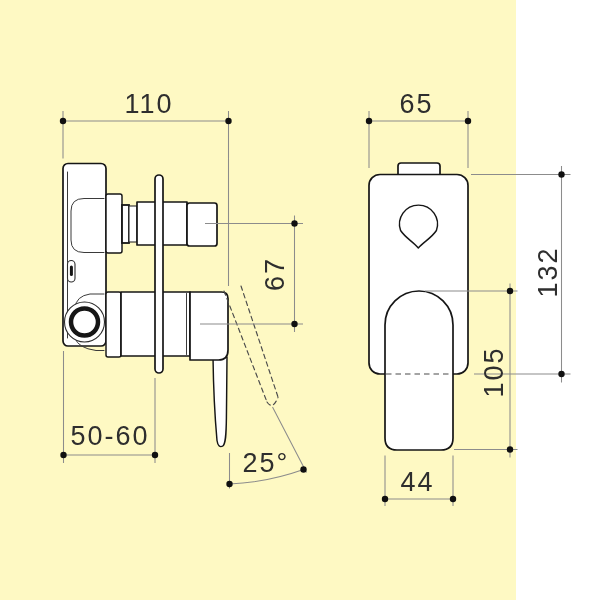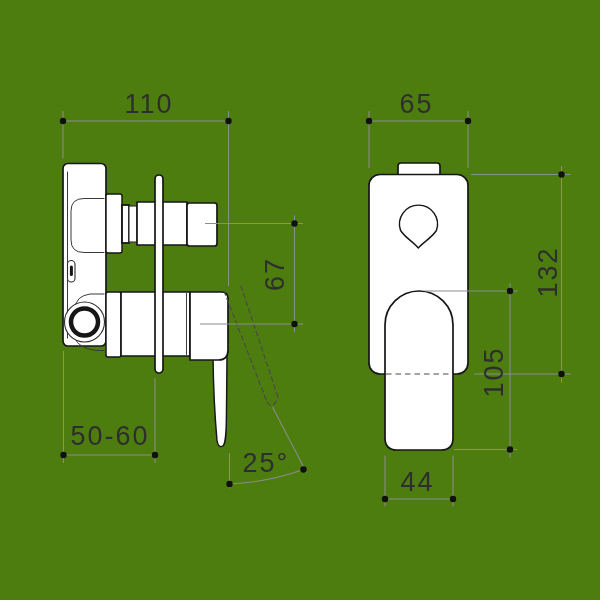--- a/index.html
+++ b/index.html
@@ -1,16 +1,16 @@
 <!DOCTYPE html>
 <html><head>
 <meta charset="utf-8">
 <style>
   html,body{margin:0;padding:0;background:#ffffff;width:600px;height:600px;overflow:hidden;}
-  .canvas-wrap{width:600px;height:600px;background:#4d7c0f;}
+  .canvas-wrap{width:516px;height:600px;background:#fef9c3;}
   svg{display:block;}
   .outline{fill:#ffffff;stroke:#161616;stroke-width:1.7;stroke-linejoin:round;stroke-linecap:round;}
   .outline-md{fill:#ffffff;stroke:#161616;stroke-width:1.45;stroke-linejoin:round;}
   .thin{fill:none;stroke:#3a3a3a;stroke-width:1;stroke-linecap:round;}
   .thinfill{fill:#ffffff;stroke:#2c2c2c;stroke-width:1.1;}
   .ring-heavy{fill:#ffffff;stroke:#161616;stroke-width:4.5;}
   .ring-mid{fill:#ffffff;stroke:#161616;stroke-width:1.8;}
   .dim{fill:none;stroke:#8c8c8c;stroke-width:1.05;}
   .dash{fill:none;stroke:#4a4a4a;stroke-width:1.15;stroke-dasharray:4.5 3.5;stroke-linecap:round;}
   .hidden-edge{fill:none;stroke:#4a4a4a;stroke-width:1.15;stroke-dasharray:5.5 4;}

